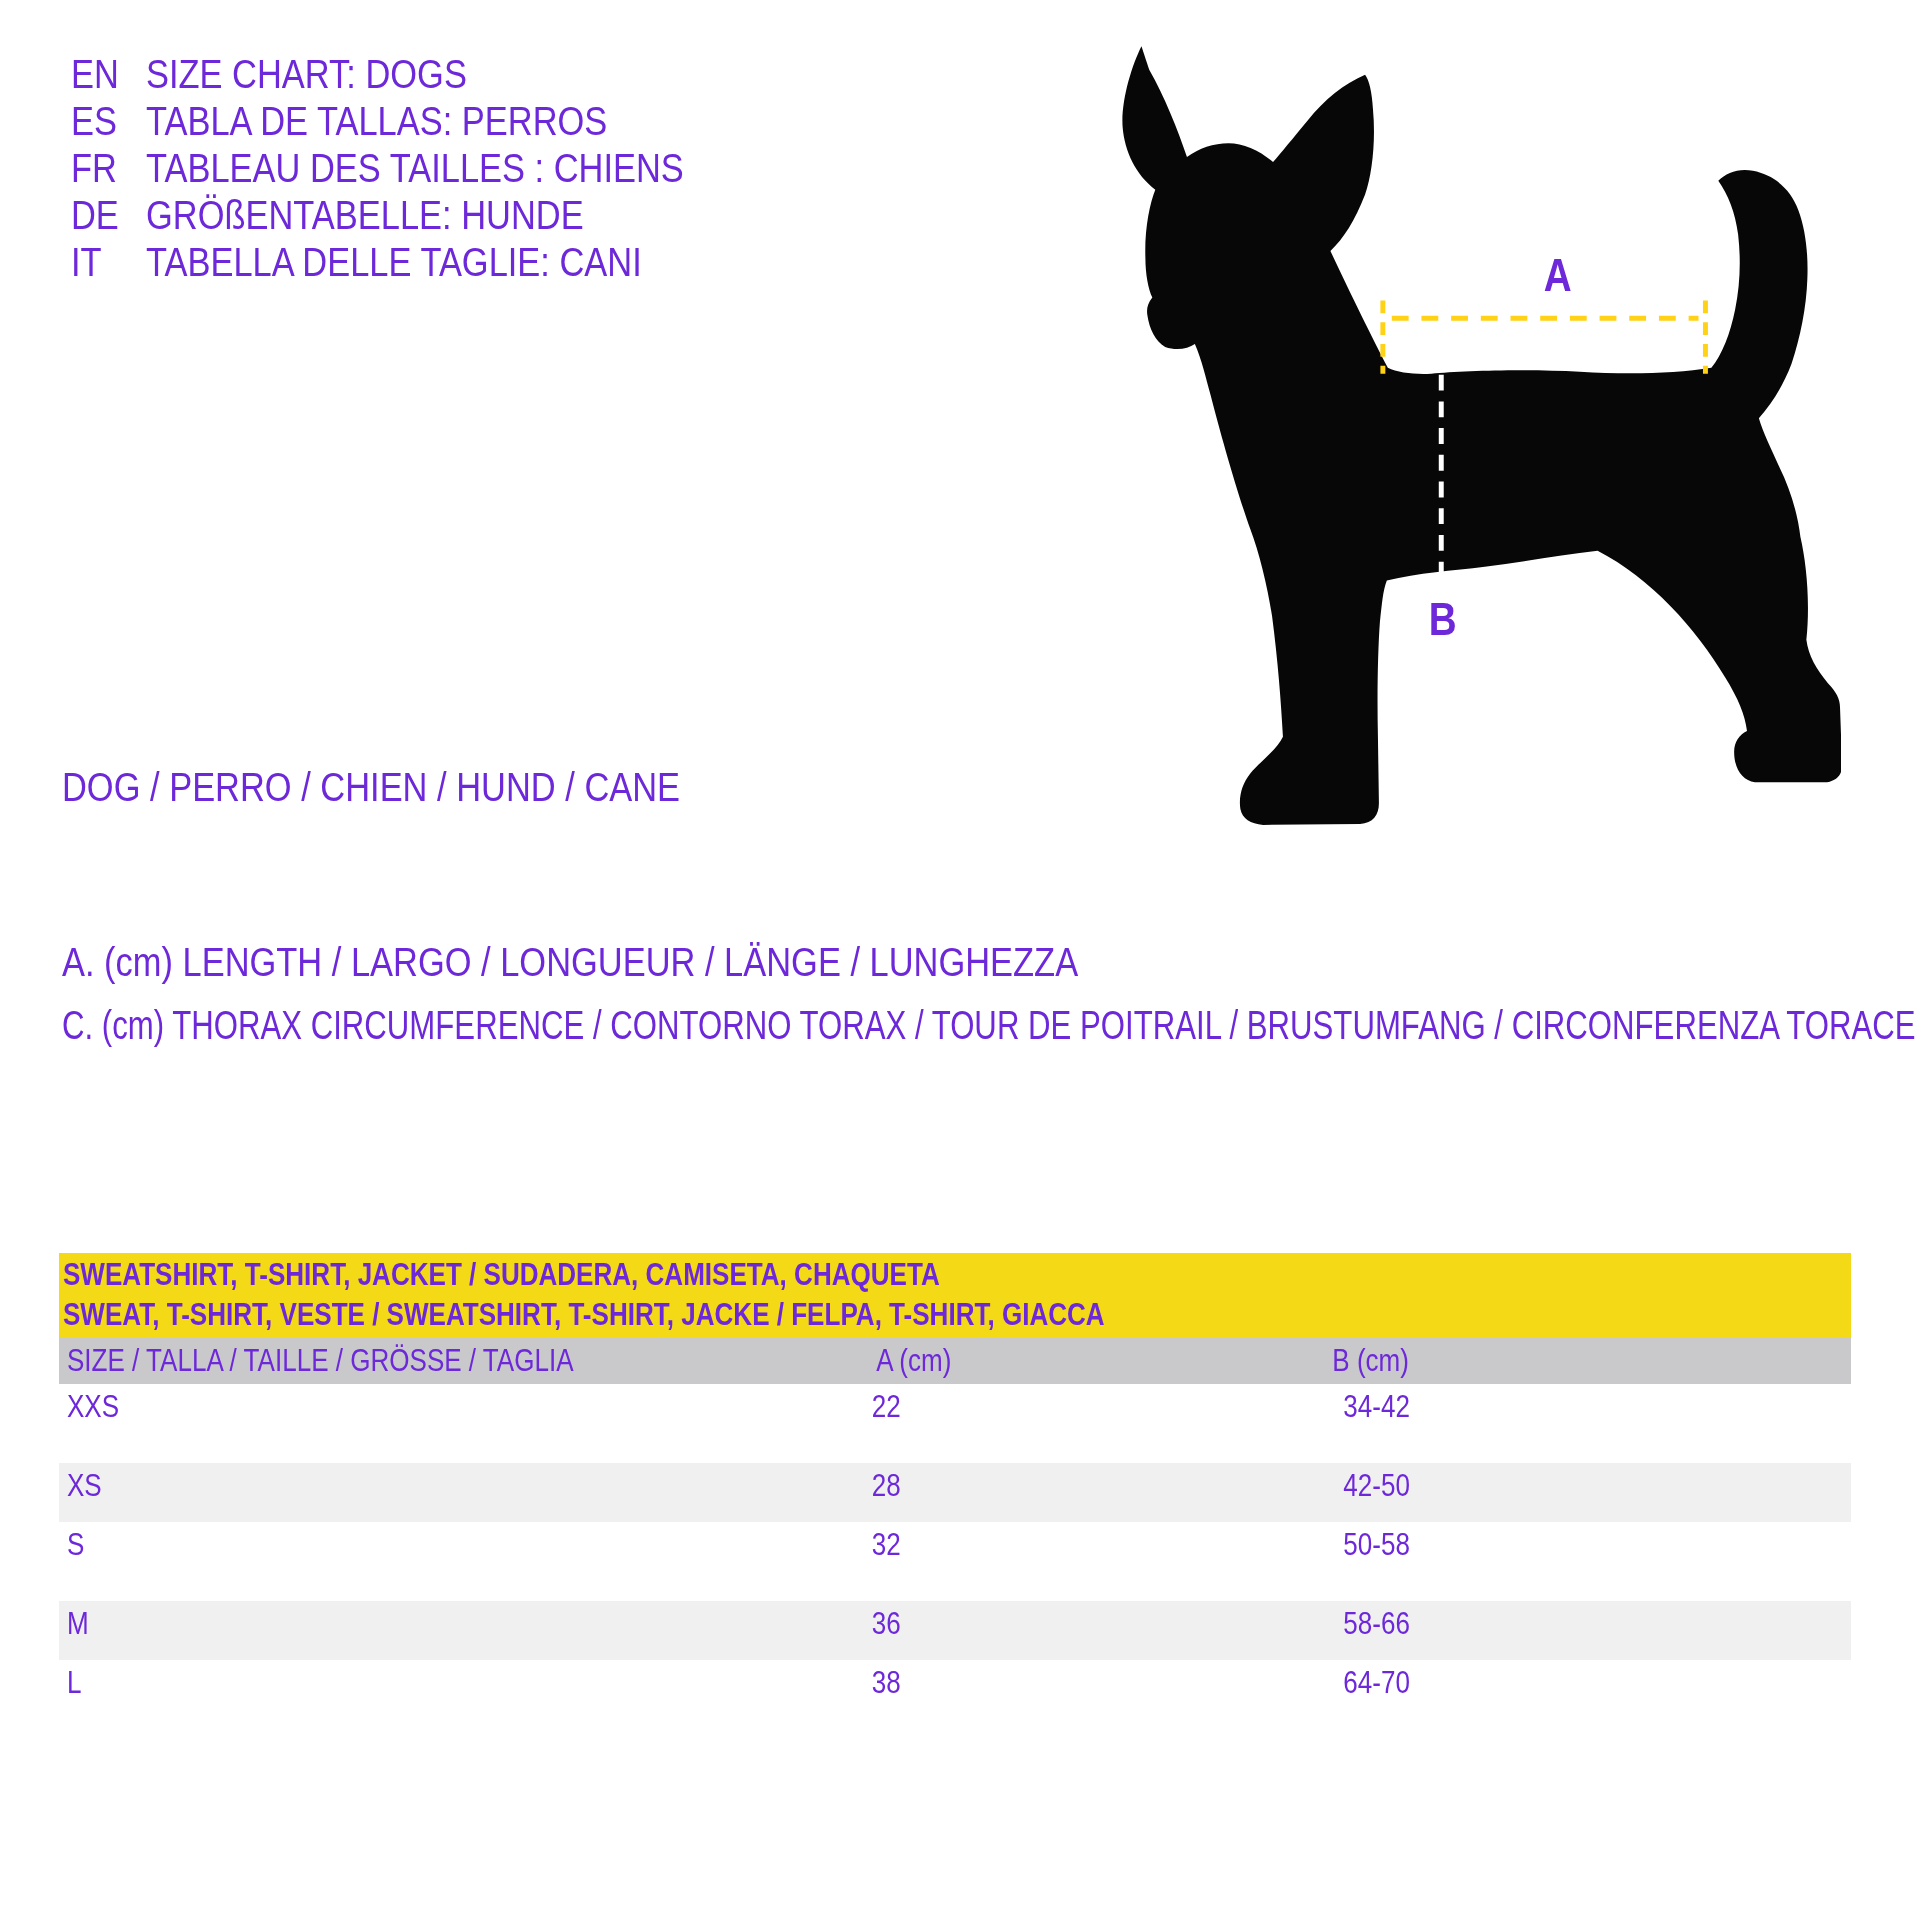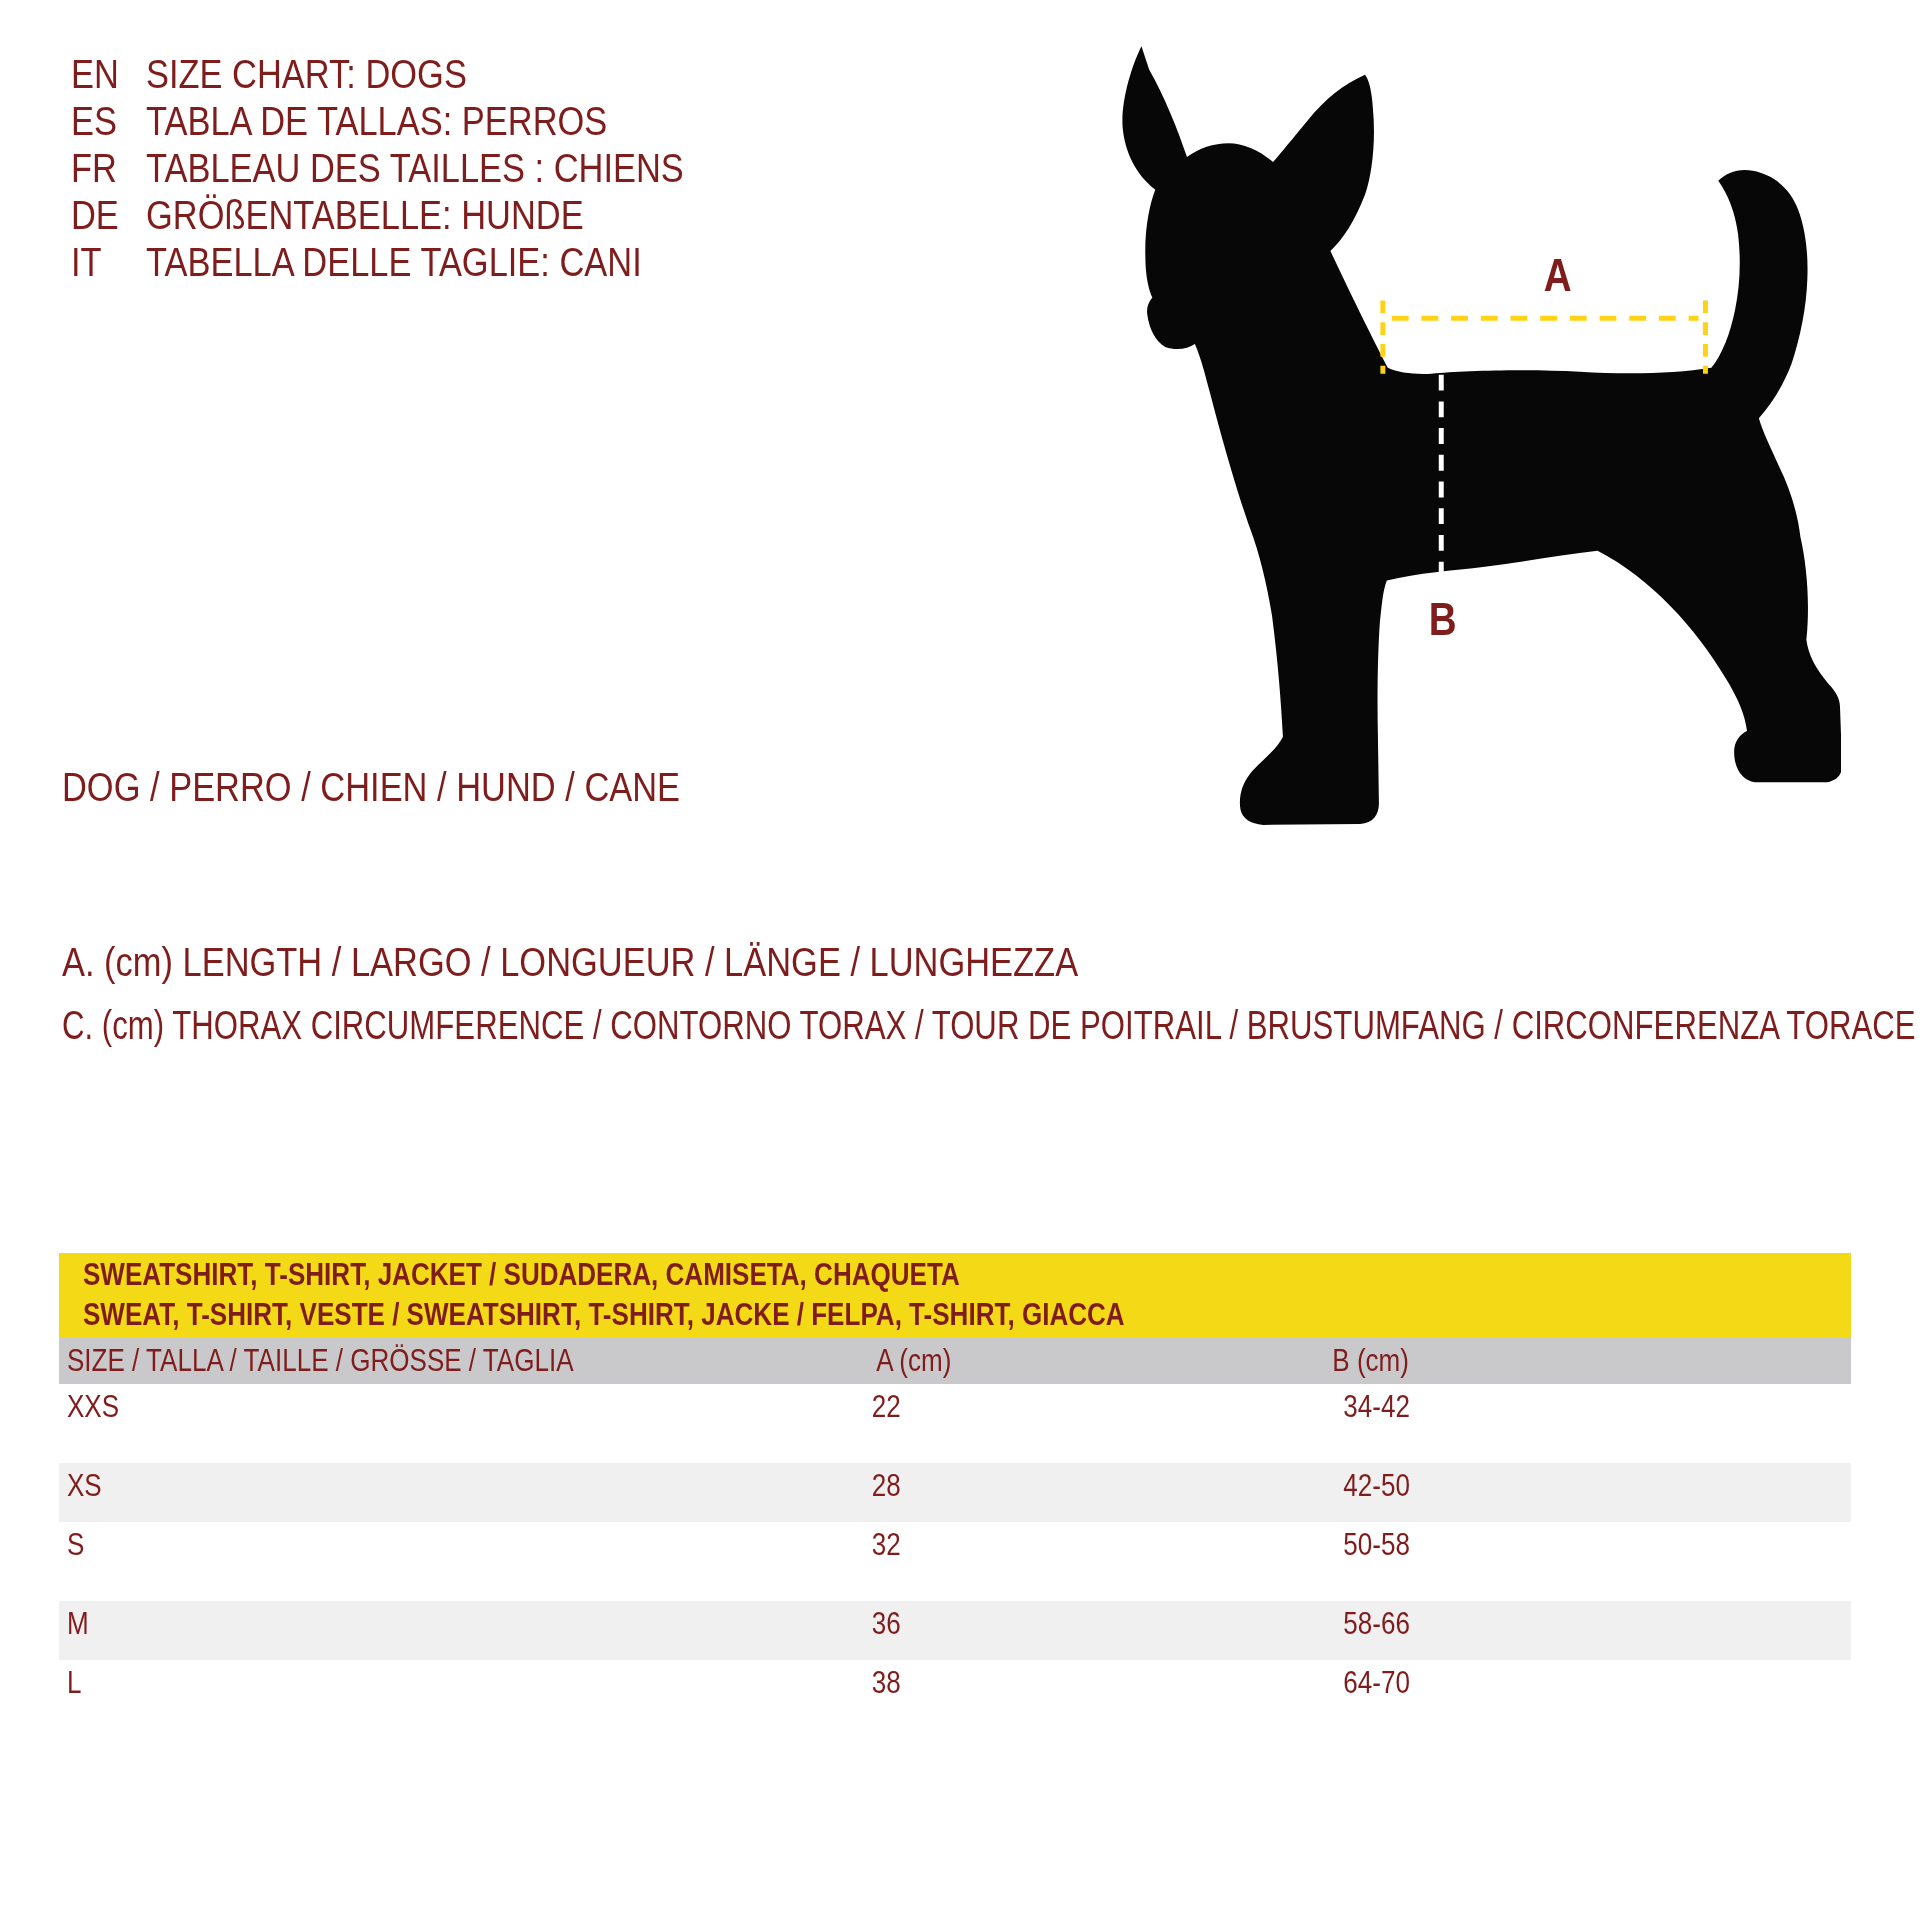--- a/index.html
+++ b/index.html
@@ -1,18 +1,18 @@
 <!DOCTYPE html>
 <html><head>
 <meta charset="utf-8">
 <style>
   html,body{margin:0;padding:0;background:#ffffff;}
   #canvas{
     position:relative;width:1927px;height:1927px;background:#ffffff;overflow:hidden;
-    font-family:"Liberation Sans",sans-serif;color:#7f1d1d;
+    font-family:"Liberation Sans",sans-serif;color:#6d28d9;
   }
   .cond{display:inline-block;transform:scaleX(.84);transform-origin:0 50%;white-space:nowrap;}
   .cond-c{display:inline-block;transform:scaleX(.76);transform-origin:0 50%;white-space:nowrap;}
   .cond-mid{display:inline-block;transform:scaleX(.84);transform-origin:50% 50%;white-space:nowrap;}
 
   
   .lang-list{position:absolute;left:71px;top:51px;}
   .lang-row{display:flex;height:47px;line-height:47px;font-size:41px;}
   .lang-code{width:75px;flex:0 0 75px;}
   .lang-label{}
@@ -25,21 +25,21 @@
 
   
   .text-line{position:absolute;left:62px;height:47px;line-height:47px;font-size:41px;}
   #caption-line{top:764px;}
   #note-a{top:919px;margin-top:20px;}
   #note-c{top:1002px;}
   #brand-line{top:1113px;}
 
   
   .size-table{position:absolute;left:59px;top:1253px;width:1792px;}
-  .band{background:#F4D916;height:83px;padding:2px 0 0 24px;}
+  .band{background:#F4D916;height:83px;padding:2px 0 0 4px;}
   .band-line{display:block;height:40px;line-height:40px;font-size:31px;font-weight:700;}
   .thead{position:relative;background:#C9C9CB;height:46px;line-height:46px;font-size:31px;}
   .trow{position:relative;height:59px;line-height:45px;font-size:31px;background:#ffffff;}
   .trow.stripe{background:#F0F0F1;margin-top:20px;}
   .col-size{position:absolute;left:8px;top:0;}
   .col-a{position:absolute;left:810px;width:248px;top:0;text-align:left;}
   .col-b{position:absolute;left:1109px;width:248px;top:0;text-align:right;}
 </style>
 </head>
 <body>

